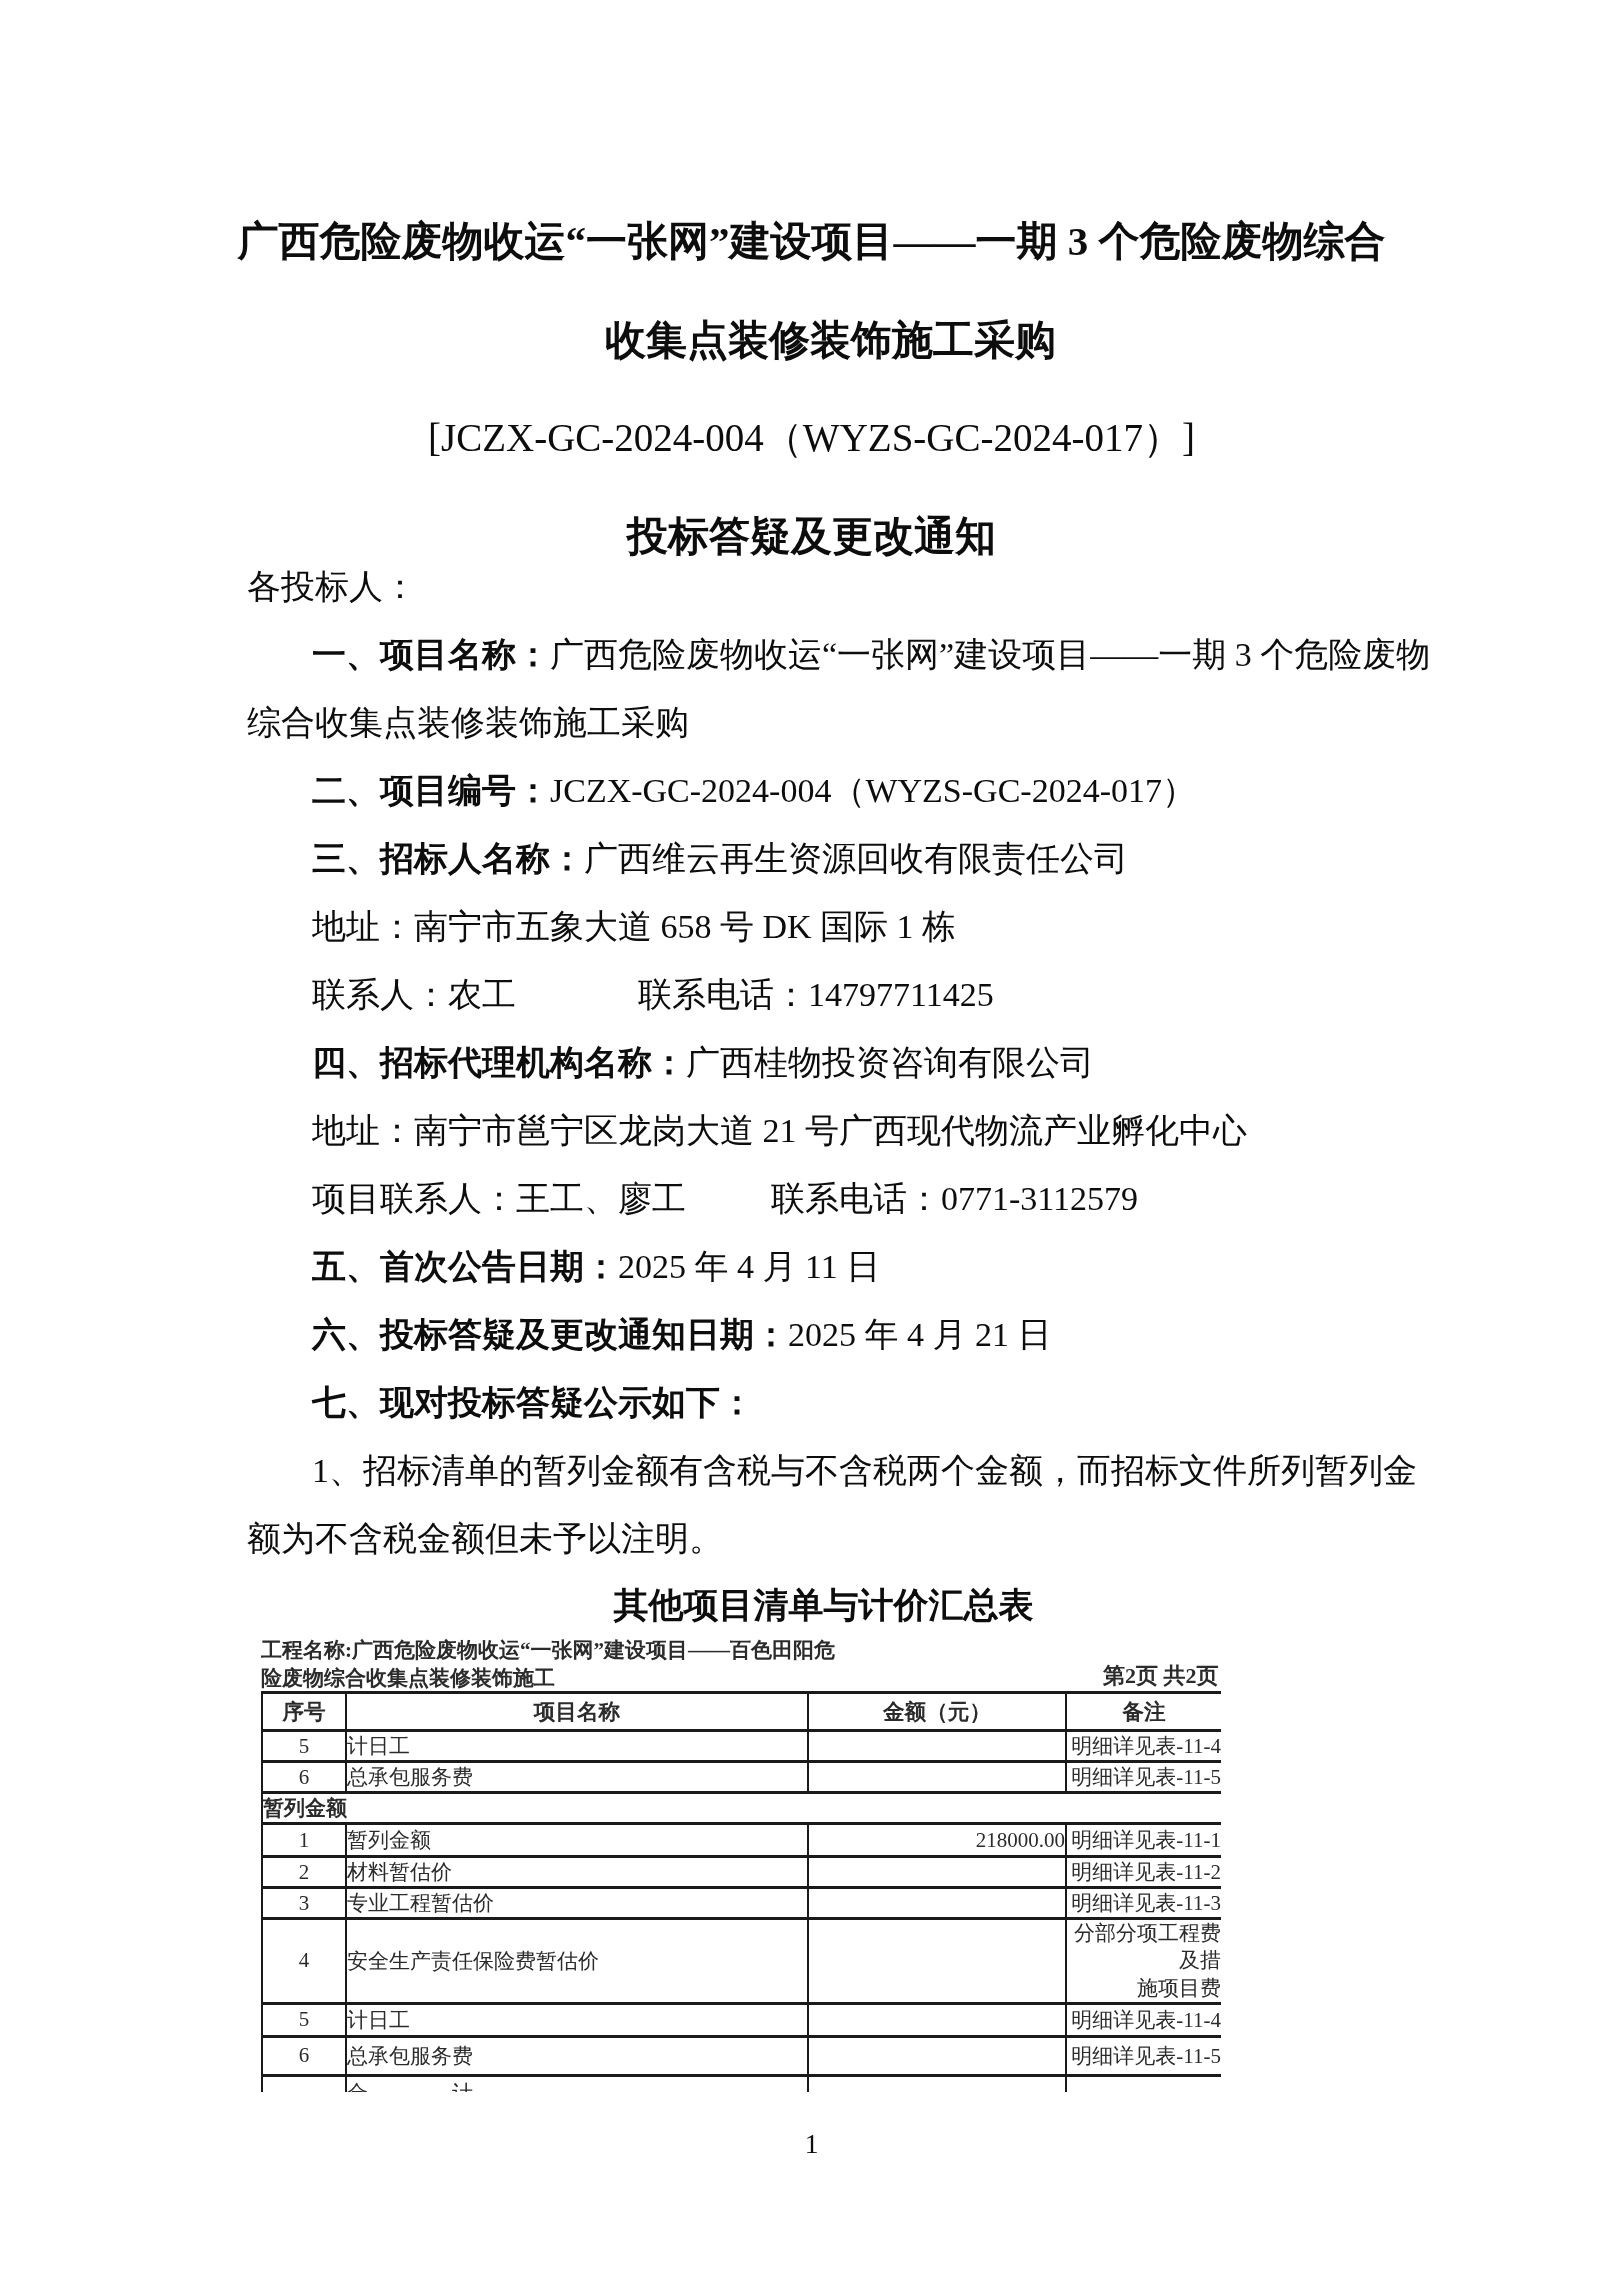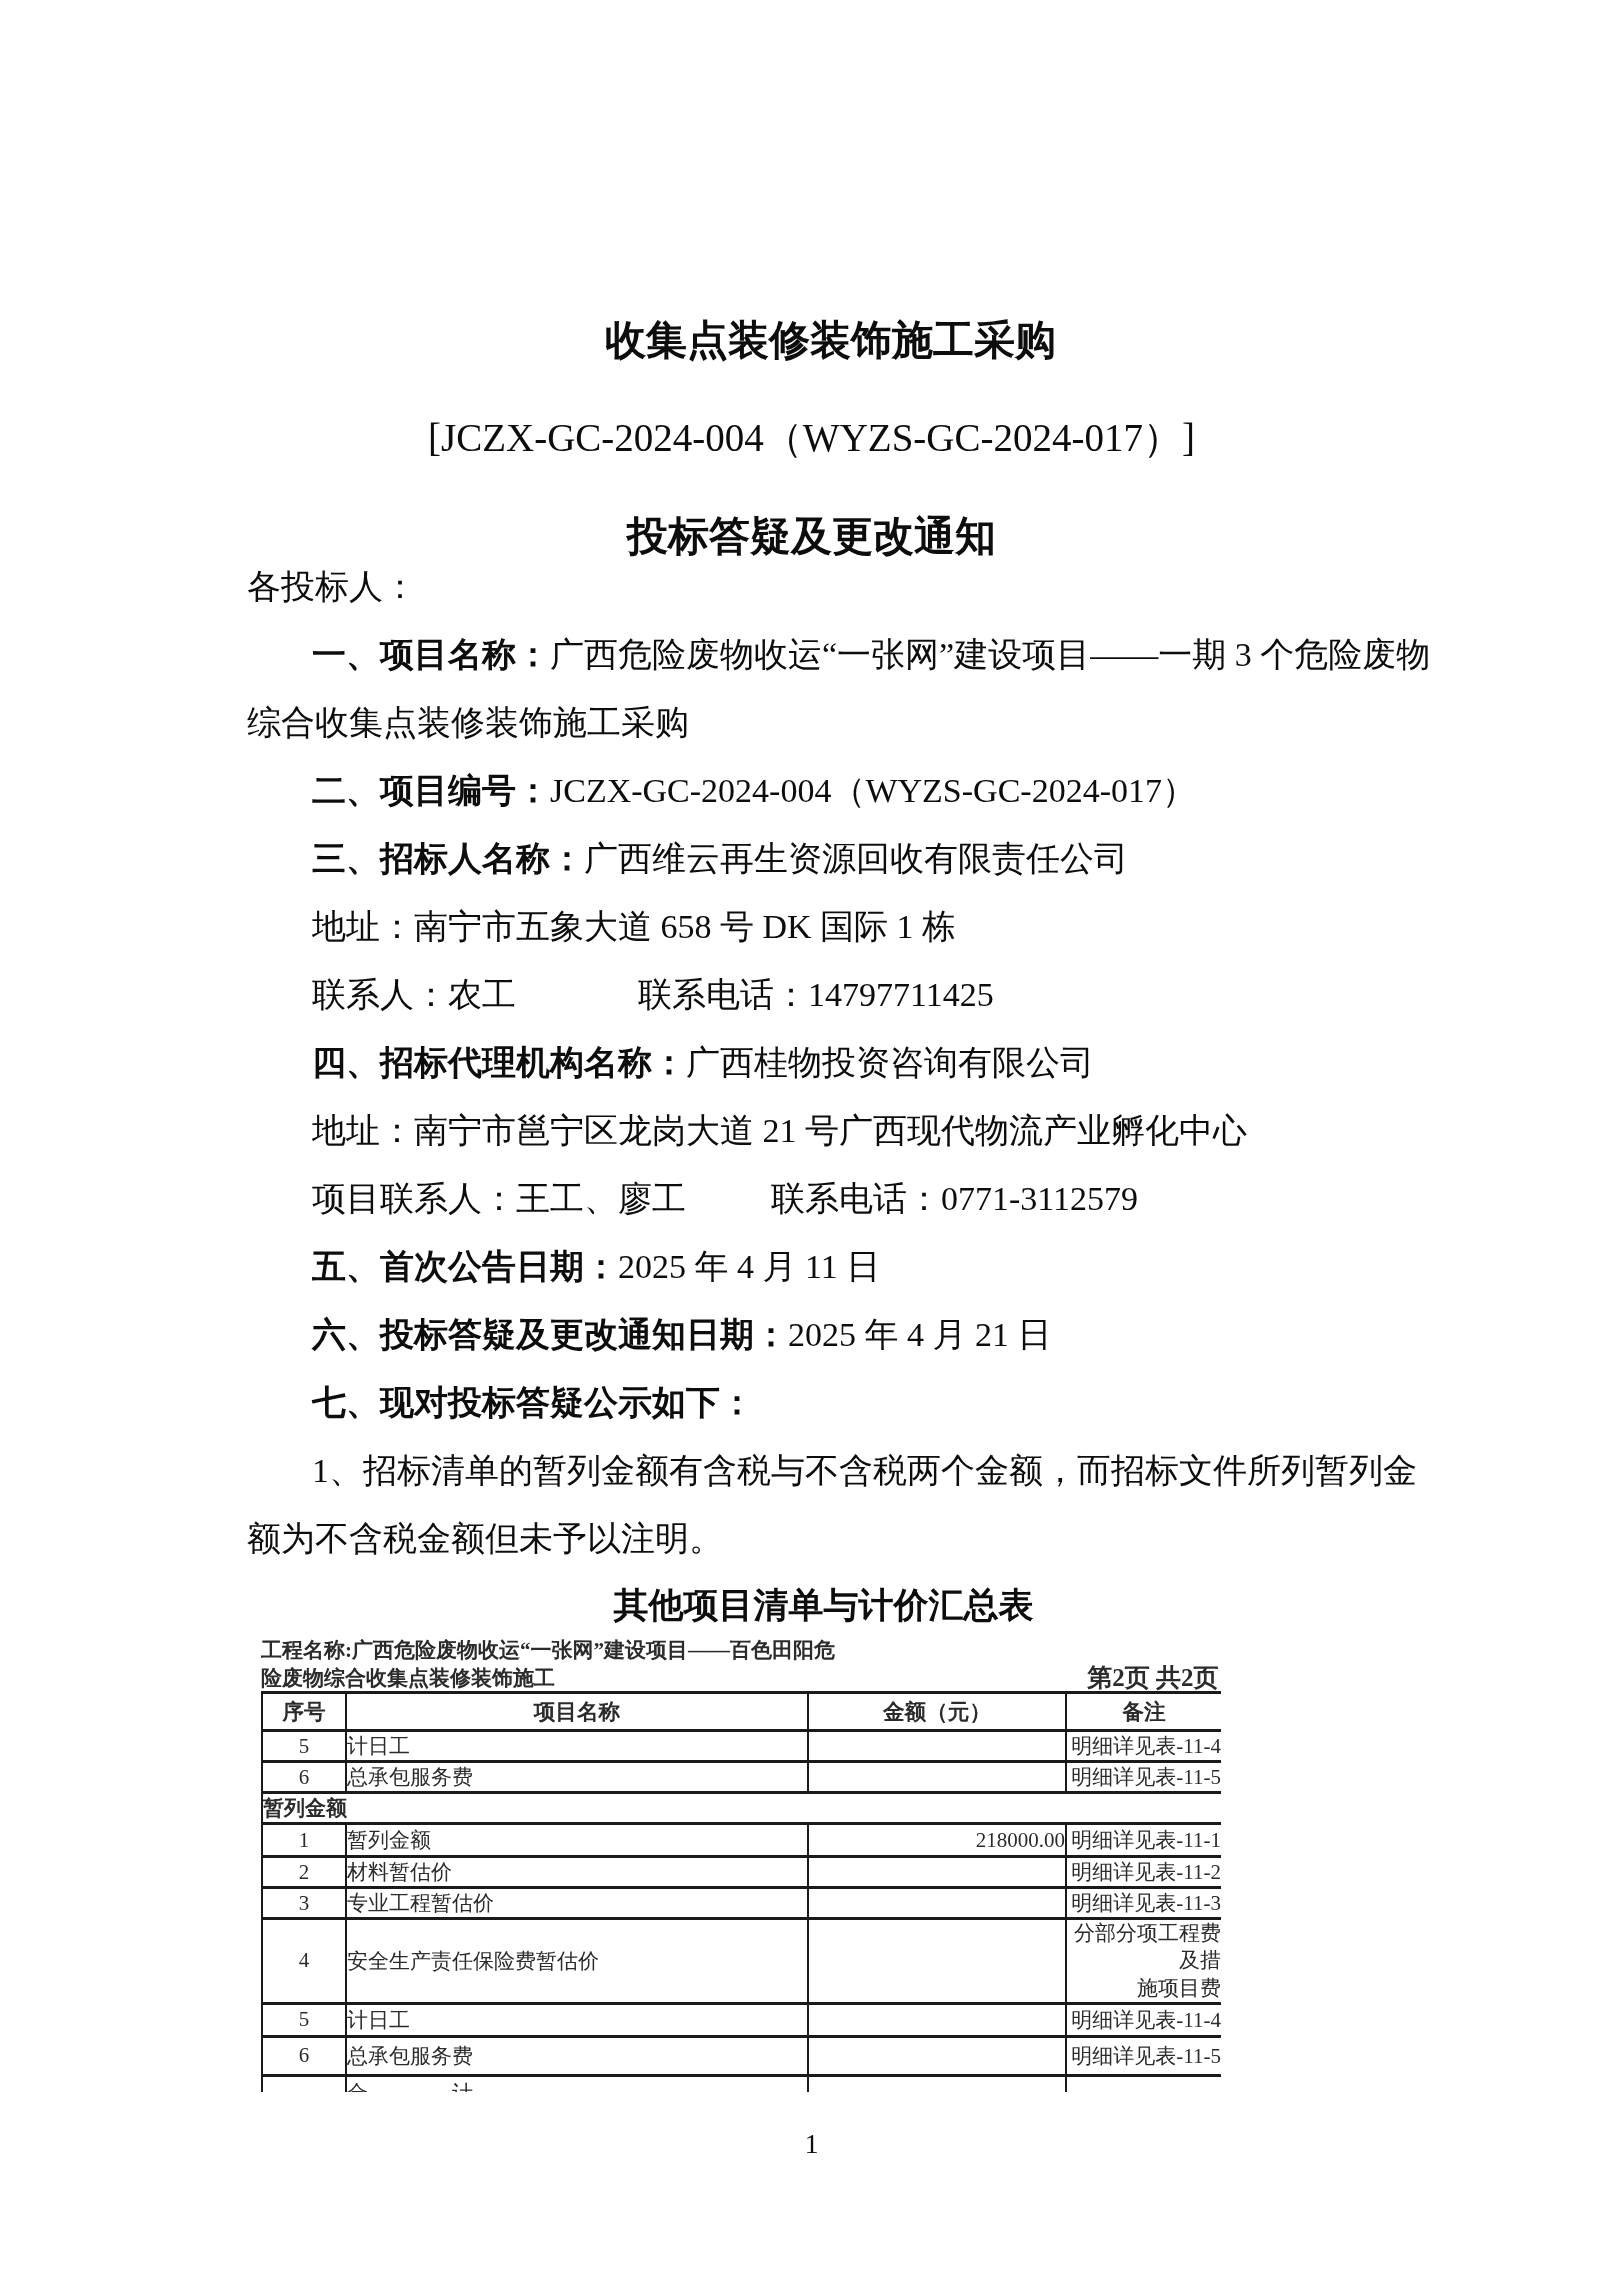--- a/index.html
+++ b/index.html
@@ -25,41 +25,42 @@
   .bl4  { top:771px; } .bl5  { top:839px; } .bl6  { top:907px; }
   .bl7  { top:975px; } .bl8  { top:1043px; } .bl9  { top:1111px; }
   .bl10 { top:1179px; } .bl11 { top:1247px; } .bl12 { top:1315px; }
   .bl13 { top:1383px; } .bl14 { top:1451px; } .bl15 { top:1519px; }
   
   .section-title { position:absolute; top:1582px; left:12px; width:1623px; text-align:center;
                    font-size:35px; font-weight:bold; }
   
   .table-area { position:absolute; left:261px; top:1637px; width:960px; color:#2b2b2b; }
   .tbl-proj { font-size:21px; font-weight:bold; line-height:27.5px; width:733px; white-space:nowrap; }
-  .tbl-page { position:absolute; top:23.6px; right:2.6px; font-size:25px; font-weight:bold; white-space:nowrap; }
+  .tbl-page { position:absolute; top:23.6px; right:2.6px; font-size:22px; font-weight:bold; white-space:nowrap; }
   .grid-clip { position:absolute; top:54px; left:0; width:960px; height:401px; overflow:hidden; }
   table.grid { border-collapse:collapse; table-layout:fixed; width:960px; }
   table.grid td { border:2px solid #1a1a1a; border-top-width:3.3px; border-bottom-width:3.3px;
                   font-size:21px; padding:0; vertical-align:middle; overflow:hidden;margin-top:26px; }
   td.c-no   { text-align:center; }
   td.c-name { text-align:left; padding-left:7.9px; }
   td.c-amt  { text-align:right; padding-right:5.2px; }
   td.c-note { text-align:right; padding-right:2px; font-size:18.3px; }
   td.c-note-sm { text-align:right; padding-right:2px; font-size:16.4px; white-space:pre-line; line-height:1.3; }
   tr.hdr td { font-weight:bold; text-align:center; font-size:21.6px; }
   td.c-sect { font-weight:bold; text-align:left; padding-left:86px; }
   td.c-total{ text-align:left; padding-left:98px; }
   
   .pageno { position:absolute; top:2128px; left:0; width:1623px; text-align:center; font-size:27.5px; }
 </style>
 </head>
 <body>
 
 <div class="page">
 
+  <div class="tline t-main t1">广西危险废物收运“一张网”建设项目——一期 3 个危险废物综合</div>
   <div class="tline t-main t2">收集点装修装饰施工采购</div>
   <div class="tline t3">[JCZX-GC-2024-004（WYZS-GC-2024-017）]</div>
   <div class="tline t-main t4">投标答疑及更改通知</div>
 
   <div class="bline bl1"><span>各投标人：</span></div>
 
   <div class="bline bl2 indent"><span class="lbl">一、项目名称：</span><span>广西危险废物收运“一张网”建设项目——一期 3 个危险废物</span></div>
 
   <div class="bline bl3"><span>综合收集点装修装饰施工采购</span></div>
 

